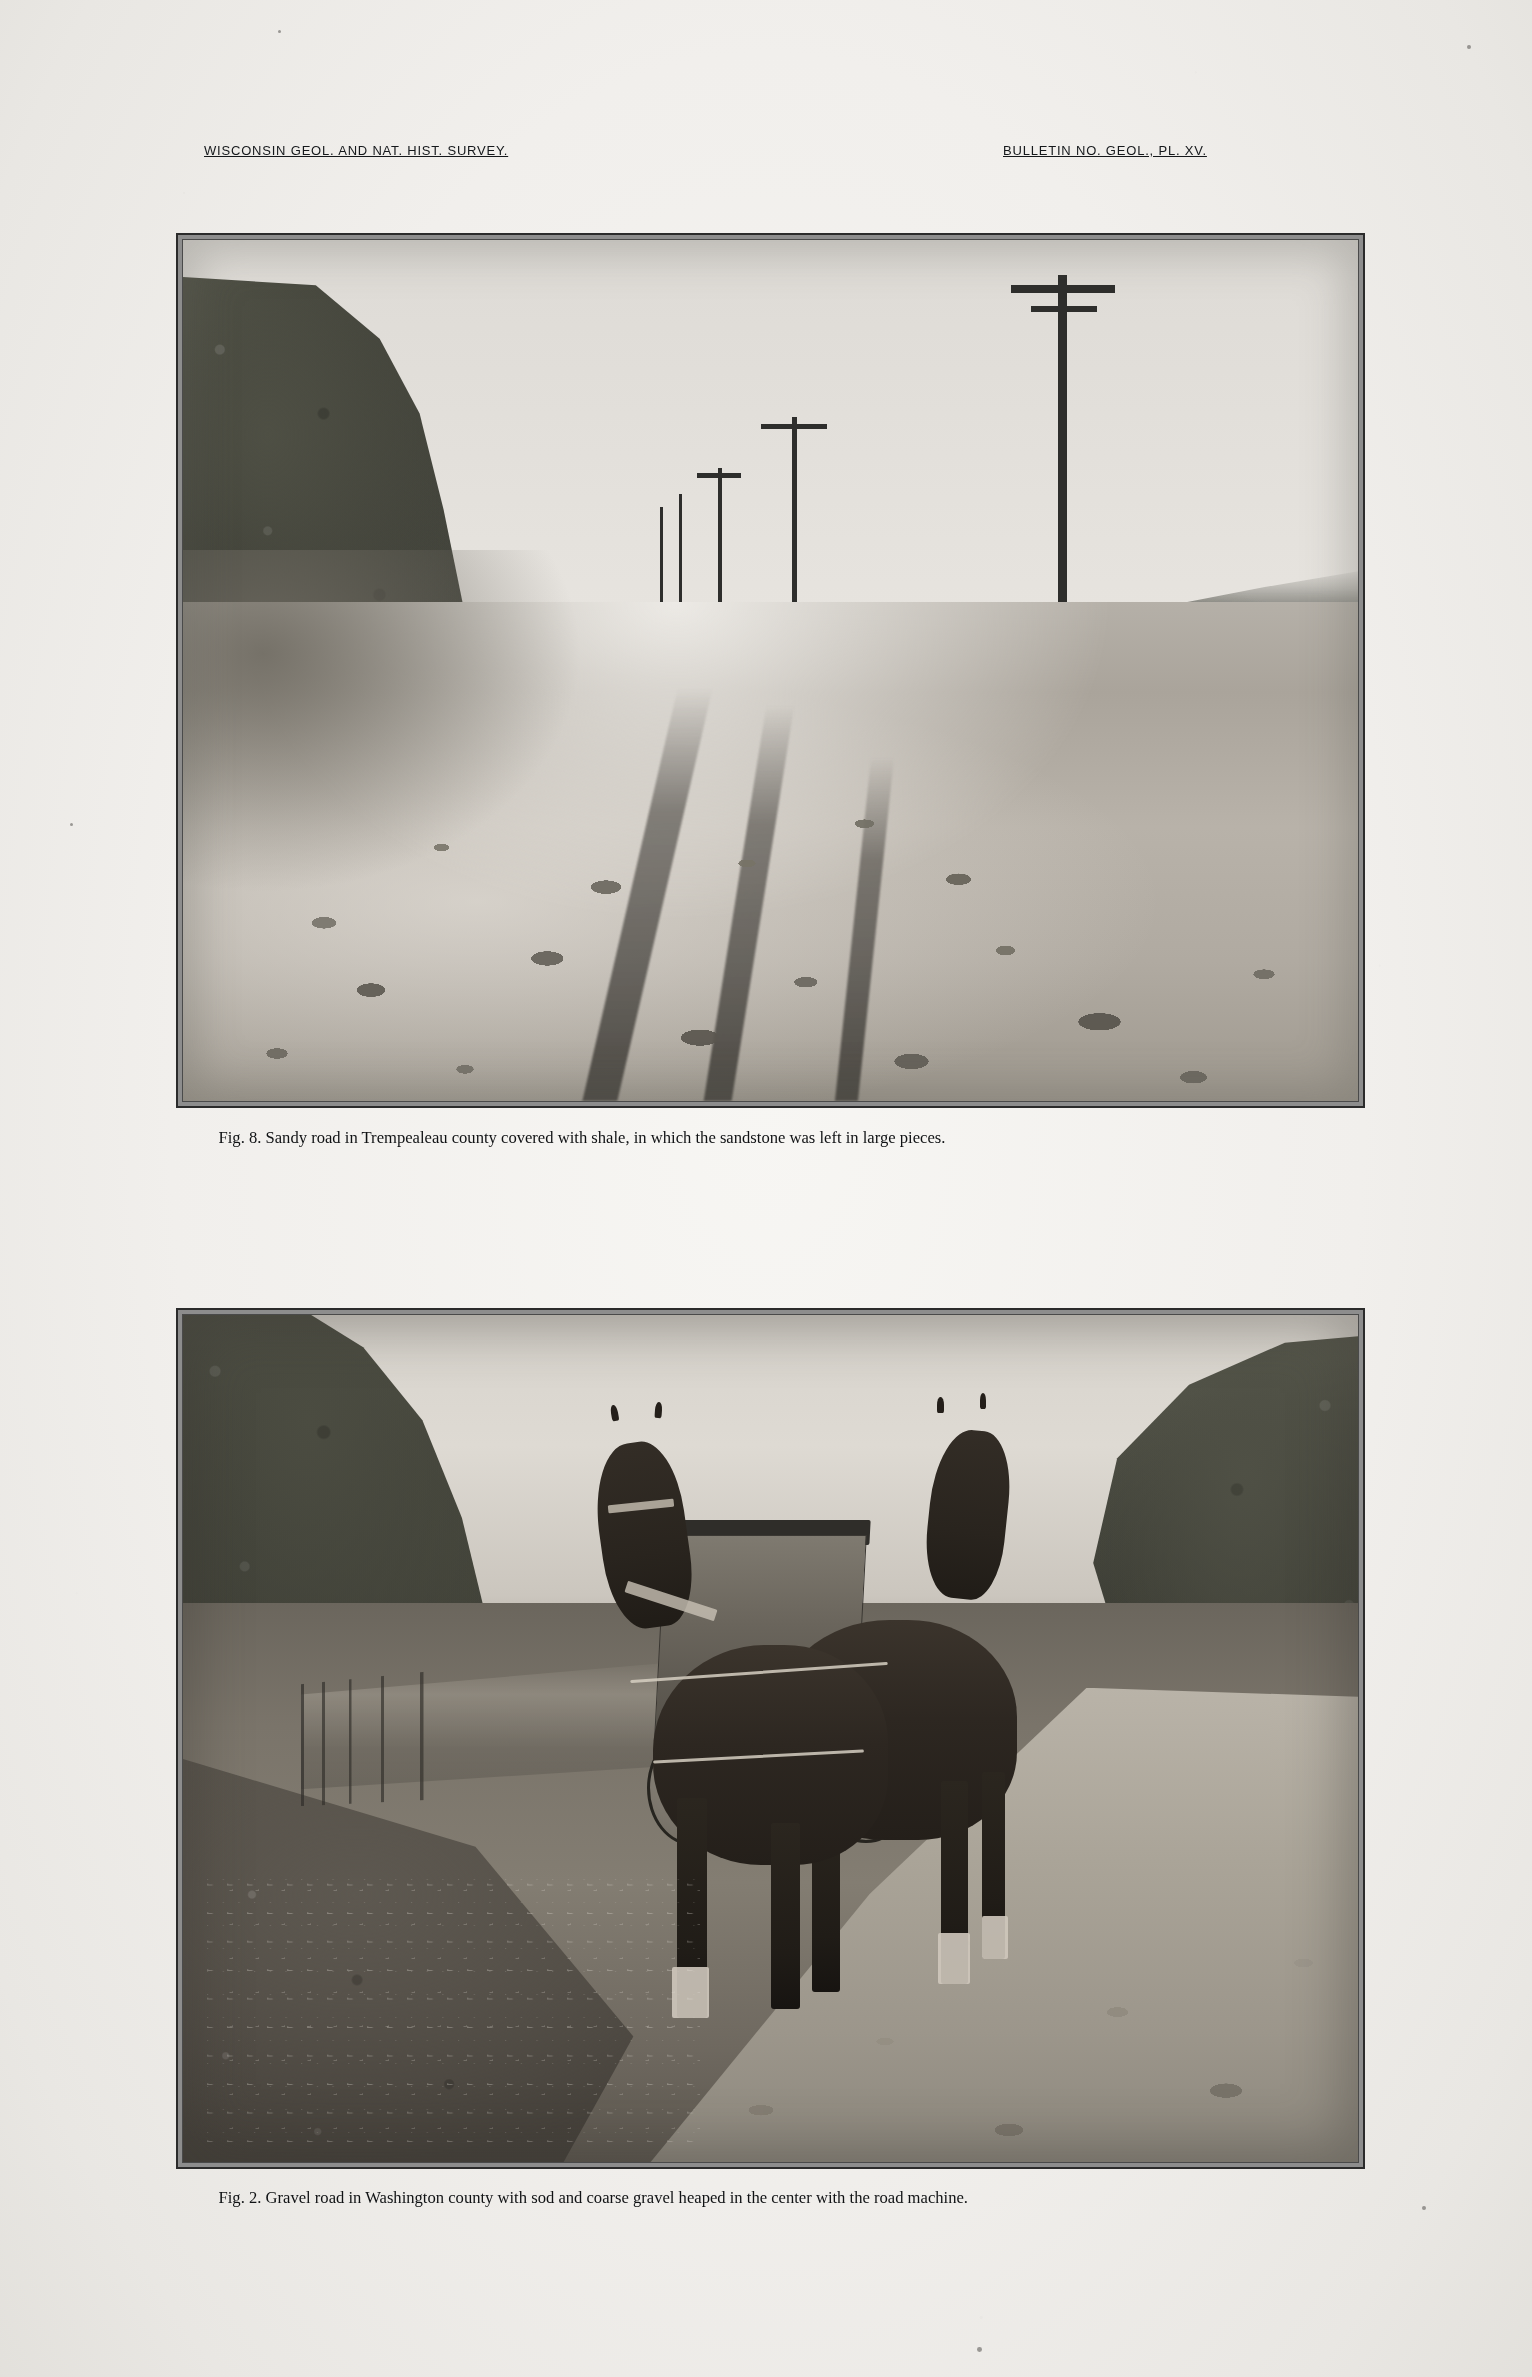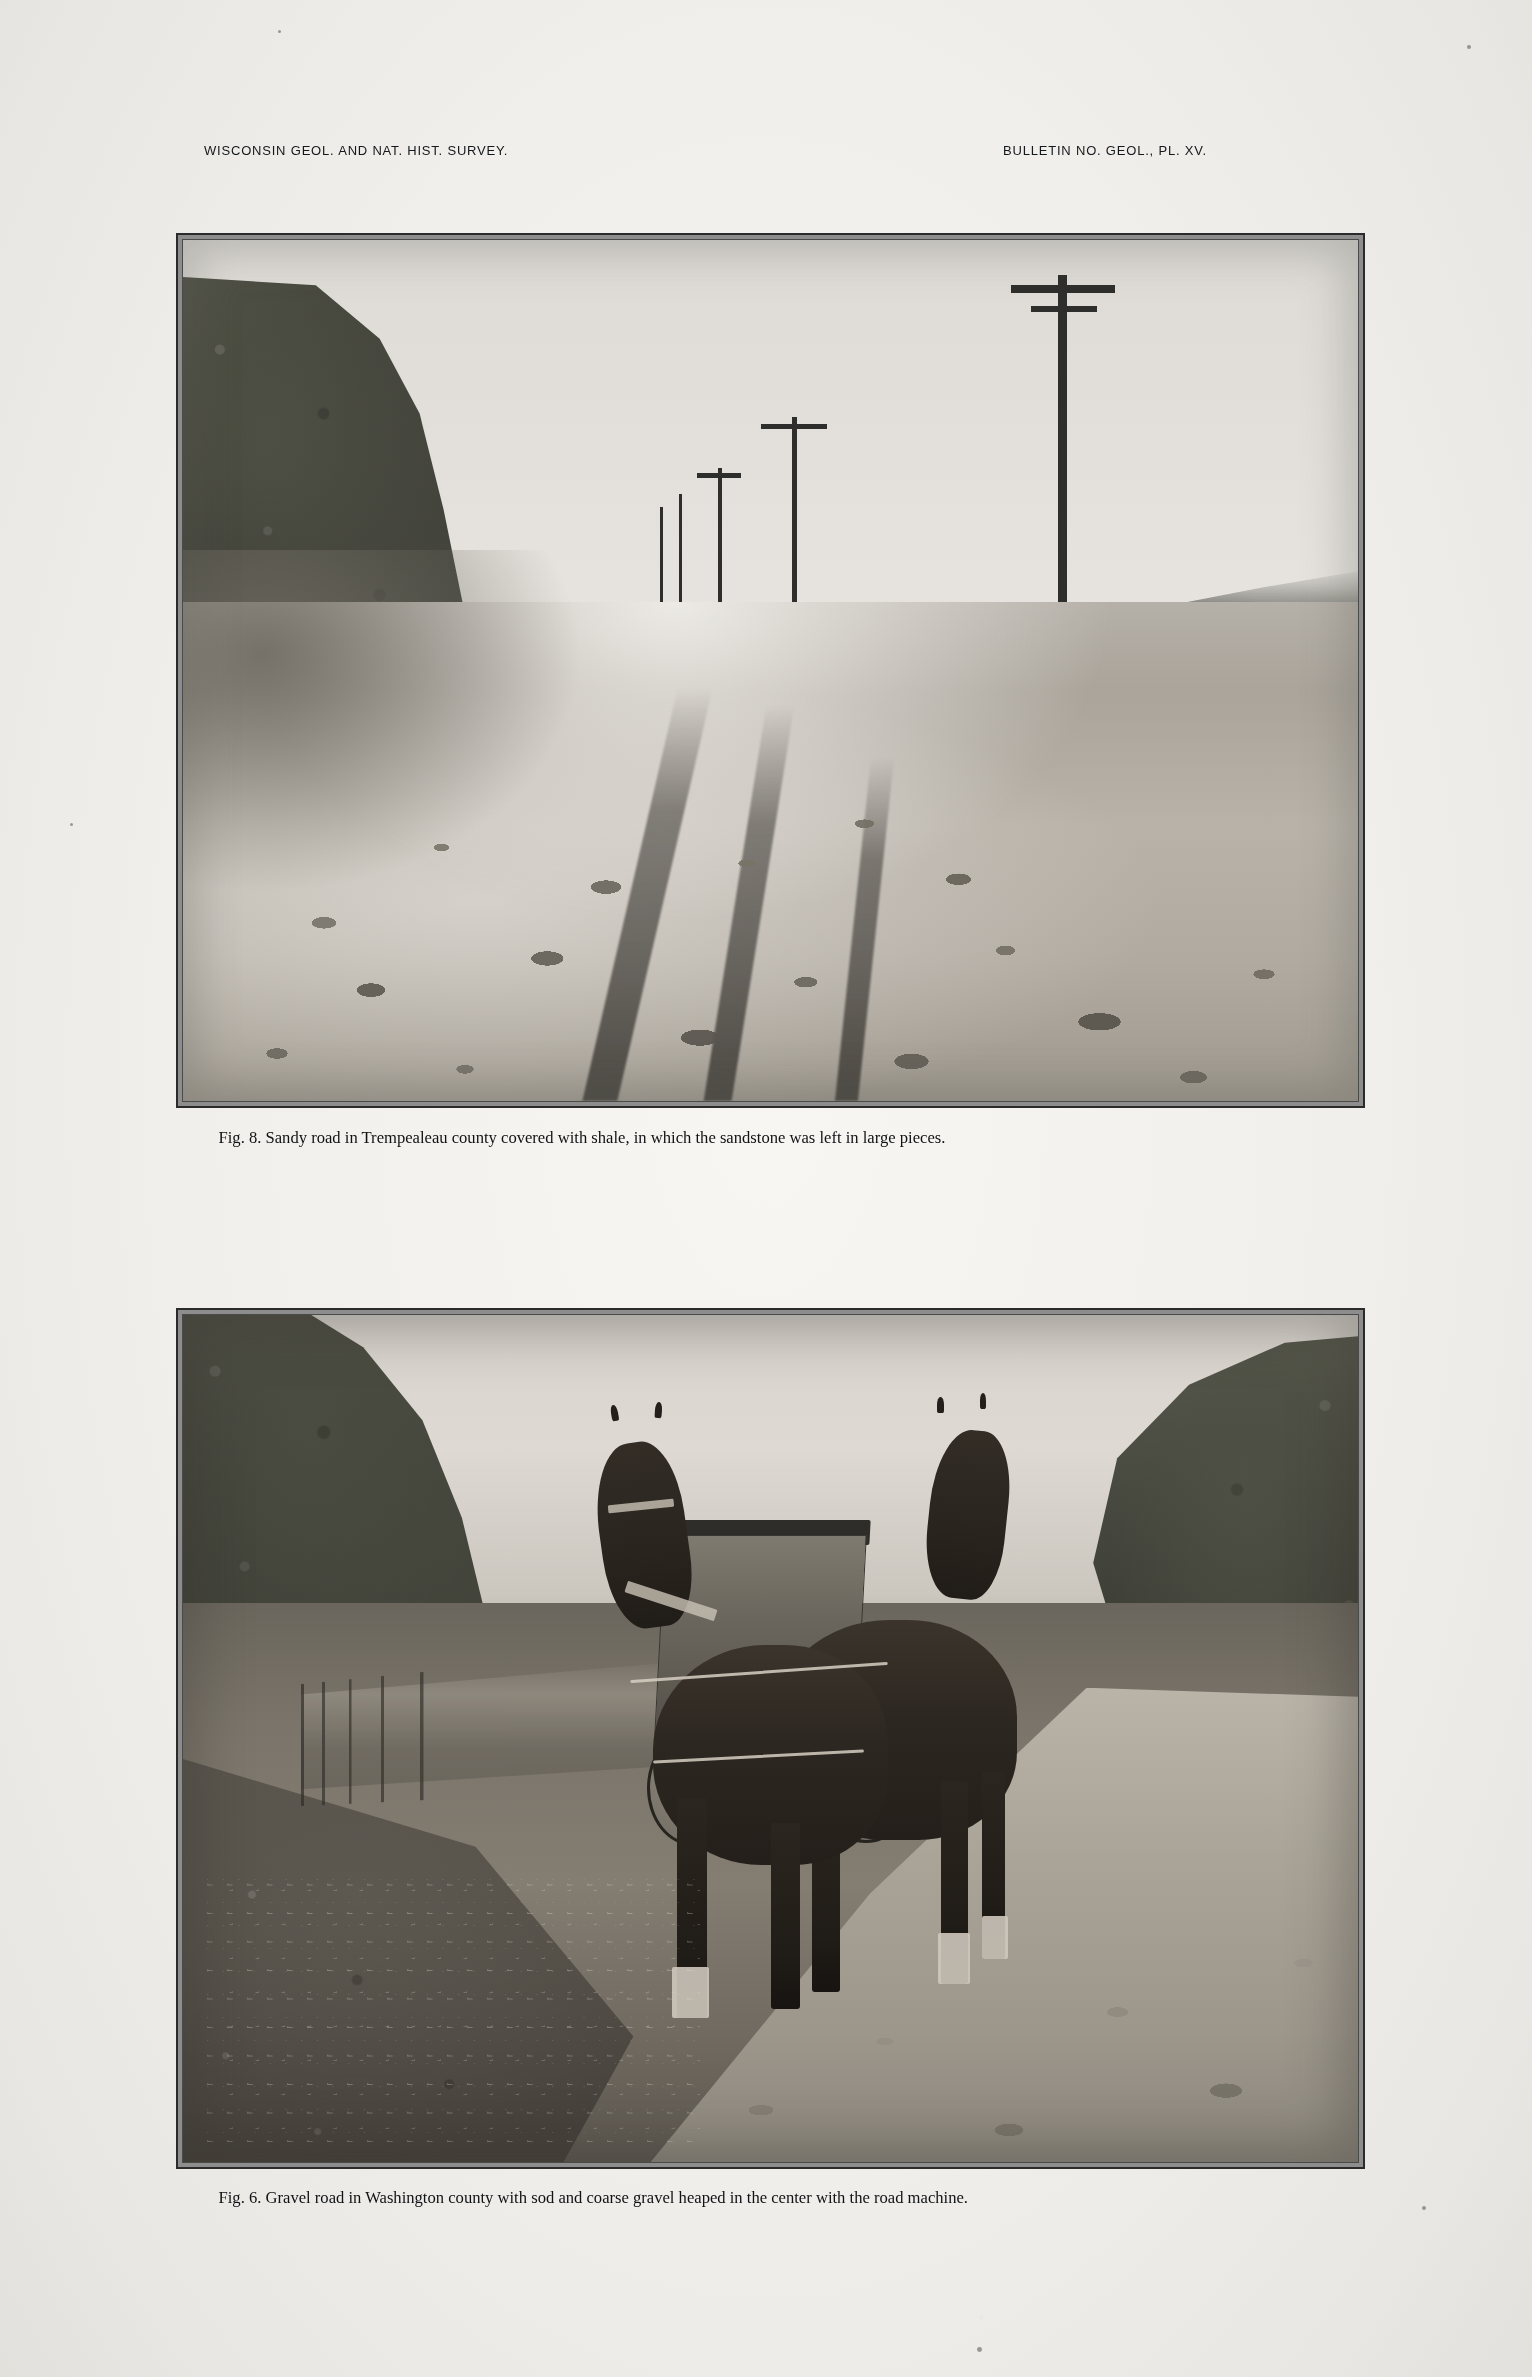--- a/index.html
+++ b/index.html
@@ -46,20 +46,21 @@
   }
   .running-head .left,
   .running-head .right {
     position: absolute;
     top: 0;
     font-size: 13px;
     letter-spacing: 0.8px;
     color: #15181b;
     white-space: nowrap;
     font-weight: 500;
+    text-decoration: underline;
   }
   .running-head .left  { left: 0; }
   .running-head .right { left: 799px; }
 
   
   .plate {
     position: absolute;
     left: 176px;
     width: 1189px;
     border: 2.4px solid #2b2b2b;
@@ -518,14 +519,14 @@
     <div class="f2-sock" style="left:41.6%;top:77%;width:3.2%;height:6%;"></div>
 
     <div class="f2-shaft" style="left:38%;top:42%;width:22%;transform:rotate(-4deg);"></div>
     <div class="f2-shaft" style="left:40%;top:52%;width:18%;transform:rotate(-3deg);"></div>
 
     <div class="f2-grass"></div>
     <div class="f2-vignette"></div>
   </div>
 </div>
 
-<div class="caption" id="caption-2">Fig. 6.   Gravel road in Washington county with sod and coarse gravel heaped in the center with the road machine.</div>
+<div class="caption" id="caption-2">Fig. 2.   Gravel road in Washington county with sod and coarse gravel heaped in the center with the road machine.</div>
 
 
 </body></html>

